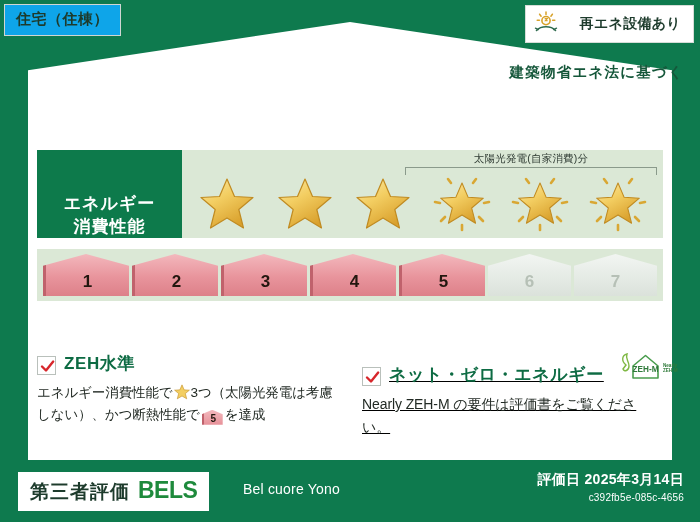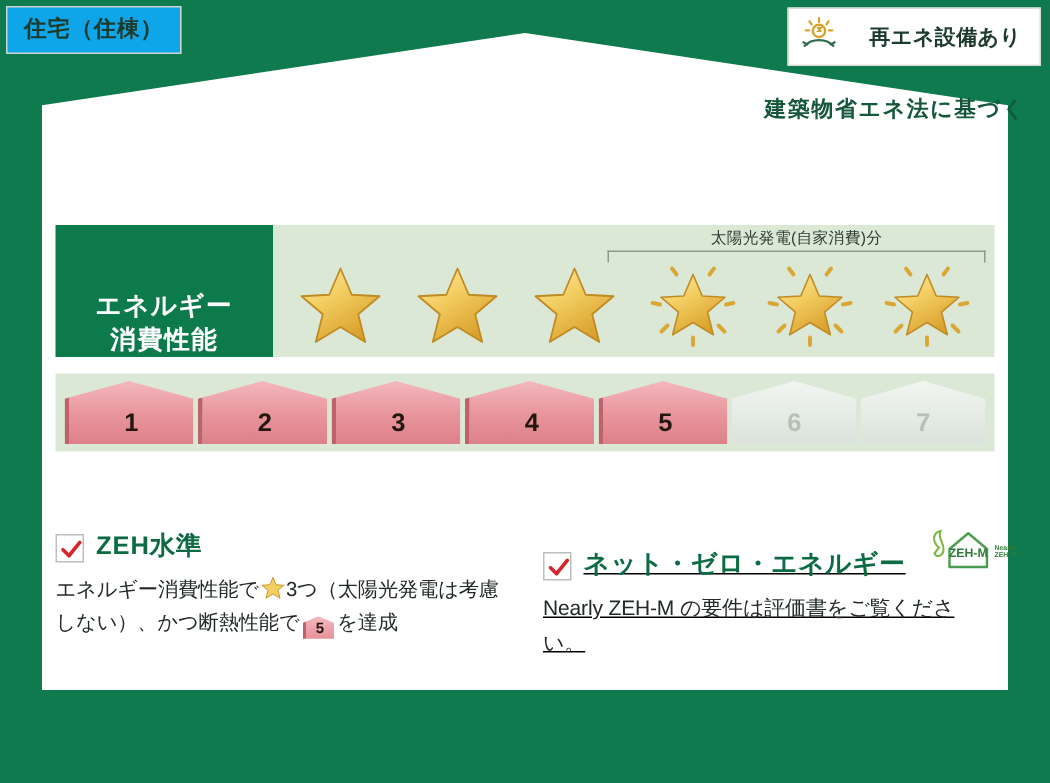--- a/index.html
+++ b/index.html
@@ -437,14 +437,25 @@
             <text x="27.5" y="19.5" font-family="'Liberation Sans',sans-serif" font-size="8.2" font-weight="bold" fill="#2f7a3a" text-anchor="middle">ZEH-M</text>
             <text x="45" y="14.5" font-family="'Liberation Sans',sans-serif" font-size="4.6" font-weight="bold" fill="#2f7a3a">Nearly</text>
             <text x="45" y="19.5" font-family="'Liberation Sans',sans-serif" font-size="4.6" font-weight="bold" fill="#2f7a3a">ZEH-M</text>
           </svg>
         </span>
       </div>
       <div class="stmt-body">Nearly ZEH-M の要件は評価書をご覧ください。</div>
     </div>
   </div>
 
+  <div class="footer">
+    <div class="bels-box">
+      <span class="bels-jp">第三者評価</span>
+      <span class="bels-en">BELS</span>
+    </div>
+    <div class="bels-name">Bel cuore Yono</div>
+    <div class="footer-right">
+      <div class="eval-date">評価日 2025年3月14日</div>
+      <div class="eval-id">c392fb5e-085c-4656</div>
+    </div>
+  </div>
 
 </div>
 
 </body></html>

